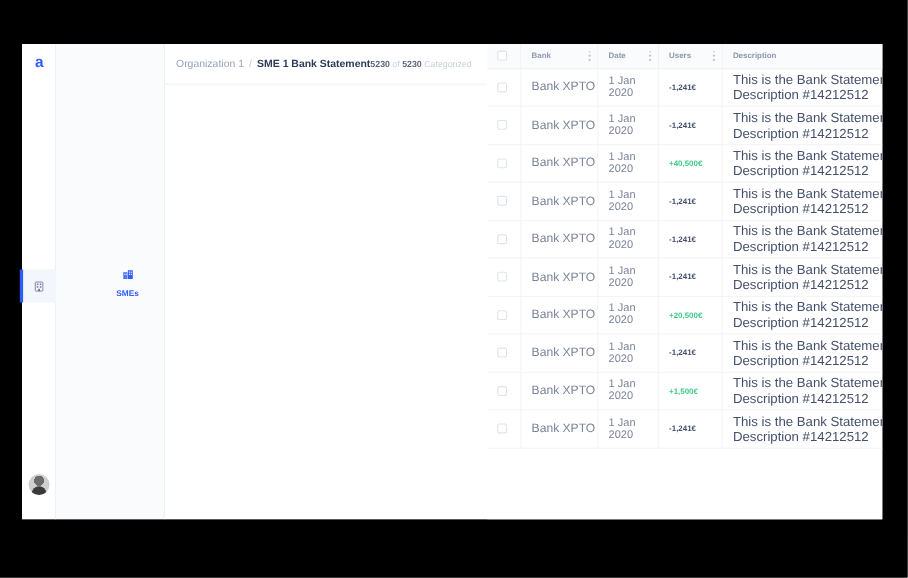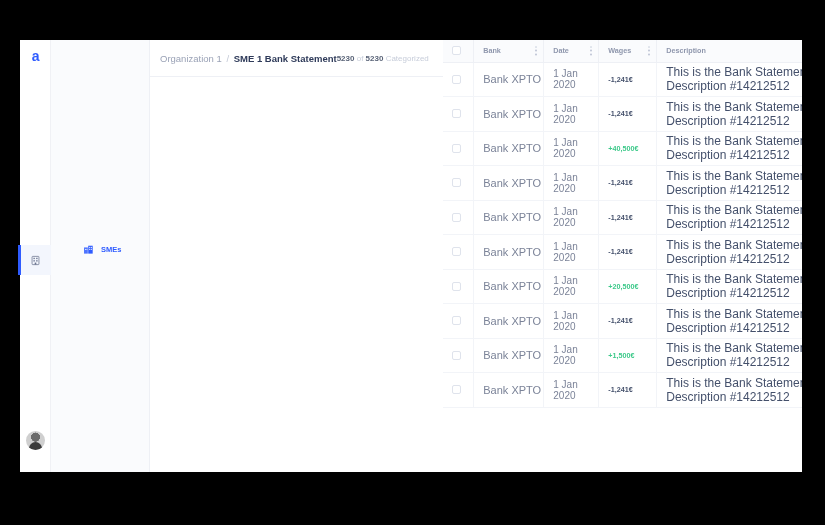--- a/index.html
+++ b/index.html
@@ -61,21 +61,21 @@
     border-right: 1px solid #eef0f5;
     position: relative;
   }
   .subnav-items { position: absolute; top: 200px; left: 0; width: 100%; }
   .subnav-item {
     display: flex; align-items: center; gap: 7px;
     padding: 4px 0 4px 32px;
     font-size: 7.5px; color: #98a0b5; cursor: pointer;
     margin-bottom: 7px;
   }
-  .subnav-item.active { color: #2f5cff; font-weight: bold; }
+  .subnav-item.active { color: #2f5cff; font-weight: bold; flex-direction: column; }
   .subnav-item .ic { width: 11px; height: 11px; display:block; }
 
   
   .main { flex: 1 1 auto; height: 100%; background: #ffffff; display: flex; flex-direction: row; min-width: 0; }
 
   .topbar {
     height: 37px; flex: 0 0 37px;
     display: flex; align-items: center;
     padding: 0 14px 0 10px;
     border-bottom: 1px solid #eef0f5;
@@ -265,21 +265,21 @@
                   <span>Date</span>
                 </div>
               <span class="kebab">
                   <i></i>
                   <i></i>
                   <i></i>
                 </span>
             </th>
             <th class="c-value">
               <div class="hdr">
-                  <span>Wages</span>
+                  <span>Users</span>
                 </div>
               <span class="kebab">
                   <i></i>
                   <i></i>
                   <i></i>
                 </span>
             </th>
             <th class="c-desc">
               <div class="hdr">
                   <span>Description</span>

